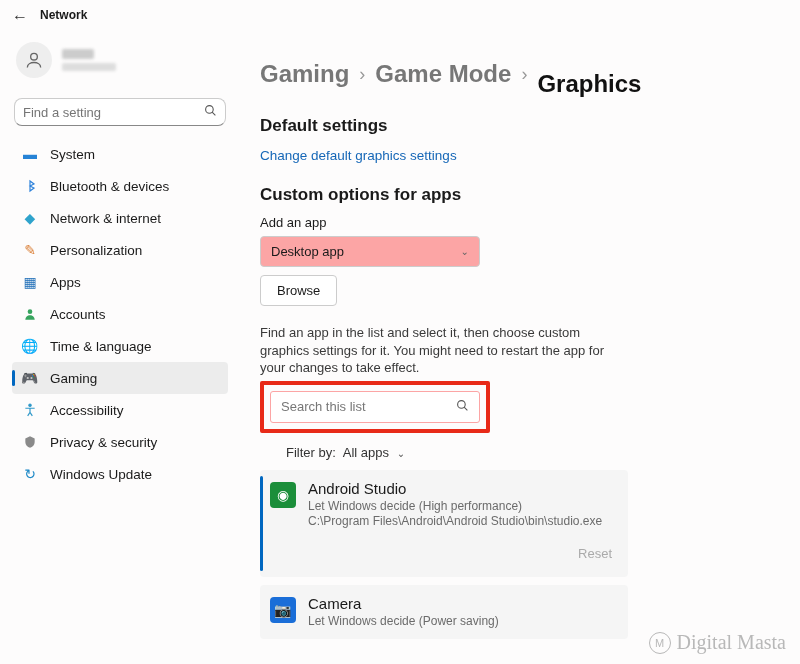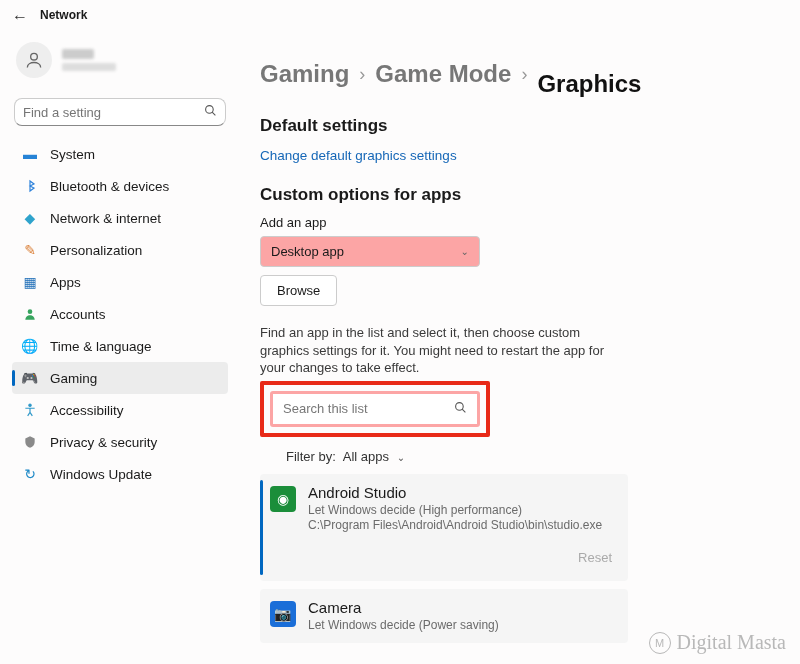--- a/index.html
+++ b/index.html
@@ -38,21 +38,21 @@
     .breadcrumb .bc-sep { color: #999; font-size: 18px; }
     .breadcrumb .bc-current { font-weight: 700; color: #111; margin-top: 20px; }
     .section-title { font-size: 17px; font-weight: 600; margin-bottom: 10px; }
     .link { color: #1667b7; font-size: 13.5px; cursor: pointer; display: inline-block; margin-bottom: 22px; }
     .label-small { font-size: 13px; margin-bottom: 6px; }
     .select-box { display: flex; align-items: center; justify-content: space-between; width: 220px; border: 1px solid #ccc; background: #fca5a5; border-radius: 4px; padding: 7px 10px; font-size: 13px; cursor: pointer; margin-bottom: 8px; }
     .chevron { font-size: 10px; color: #666; }
     .browse-btn { display: inline-block; border: 1px solid #ccc; background: #fff; border-radius: 4px; padding: 7px 16px; font-size: 13px; cursor: pointer; margin-bottom: 18px; }
     .help-text { font-size: 13px; color: #3a3a3a; width: 370px; line-height: 1.35; margin-bottom: 4px; }
     .highlight-box { border: 4px solid #e82a18; padding: 6px; display: inline-block; border-radius: 2px; }
-    .search-list-box { display: flex; align-items: center; border: 3px solid #fca5a5; background: #fff; border-radius: 3px; padding: 7px 10px; width: 210px; font-size: 13px; gap: 16px; }
+    .search-list-box { display: flex; align-items: center; border: 1px solid #fca5a5; background: #fff; border-radius: 3px; padding: 7px 10px; width: 210px; font-size: 13px; gap: 16px; }
     .search-list-box span.placeholder { color: #777; flex: 1; }
     .filter-row { font-size: 13px; margin: 12px 0 10px 26px; color: #333; }
     .filter-row .filter-label { margin-right: 4px; }
     .filter-row .filter-value { font-weight: 400; }
     .filter-row .chev { font-size: 10px; margin-left: 4px; color: #555; }
     .app-card { display: flex; gap: 12px; background: #f5f5f5; border-radius: 4px; padding: 10px 12px 10px 10px; width: 368px; position: relative; margin-bottom: 8px; }
     .app-card.selected::before { content: ""; position: absolute; left: 0; top: 6px; bottom: 6px; width: 3px; background: #0067c0; border-radius: 2px; }
     .app-icon { width: 26px; height: 26px; border-radius: 4px; display: flex; align-items: center; justify-content: center; font-size: 14px; margin-top: 2px; flex-shrink: 0; }
     .app-icon.android { background: #1b8e3a; color: #fff; }
     .app-icon.camera { background: #1a6ed8; color: #fff; }

